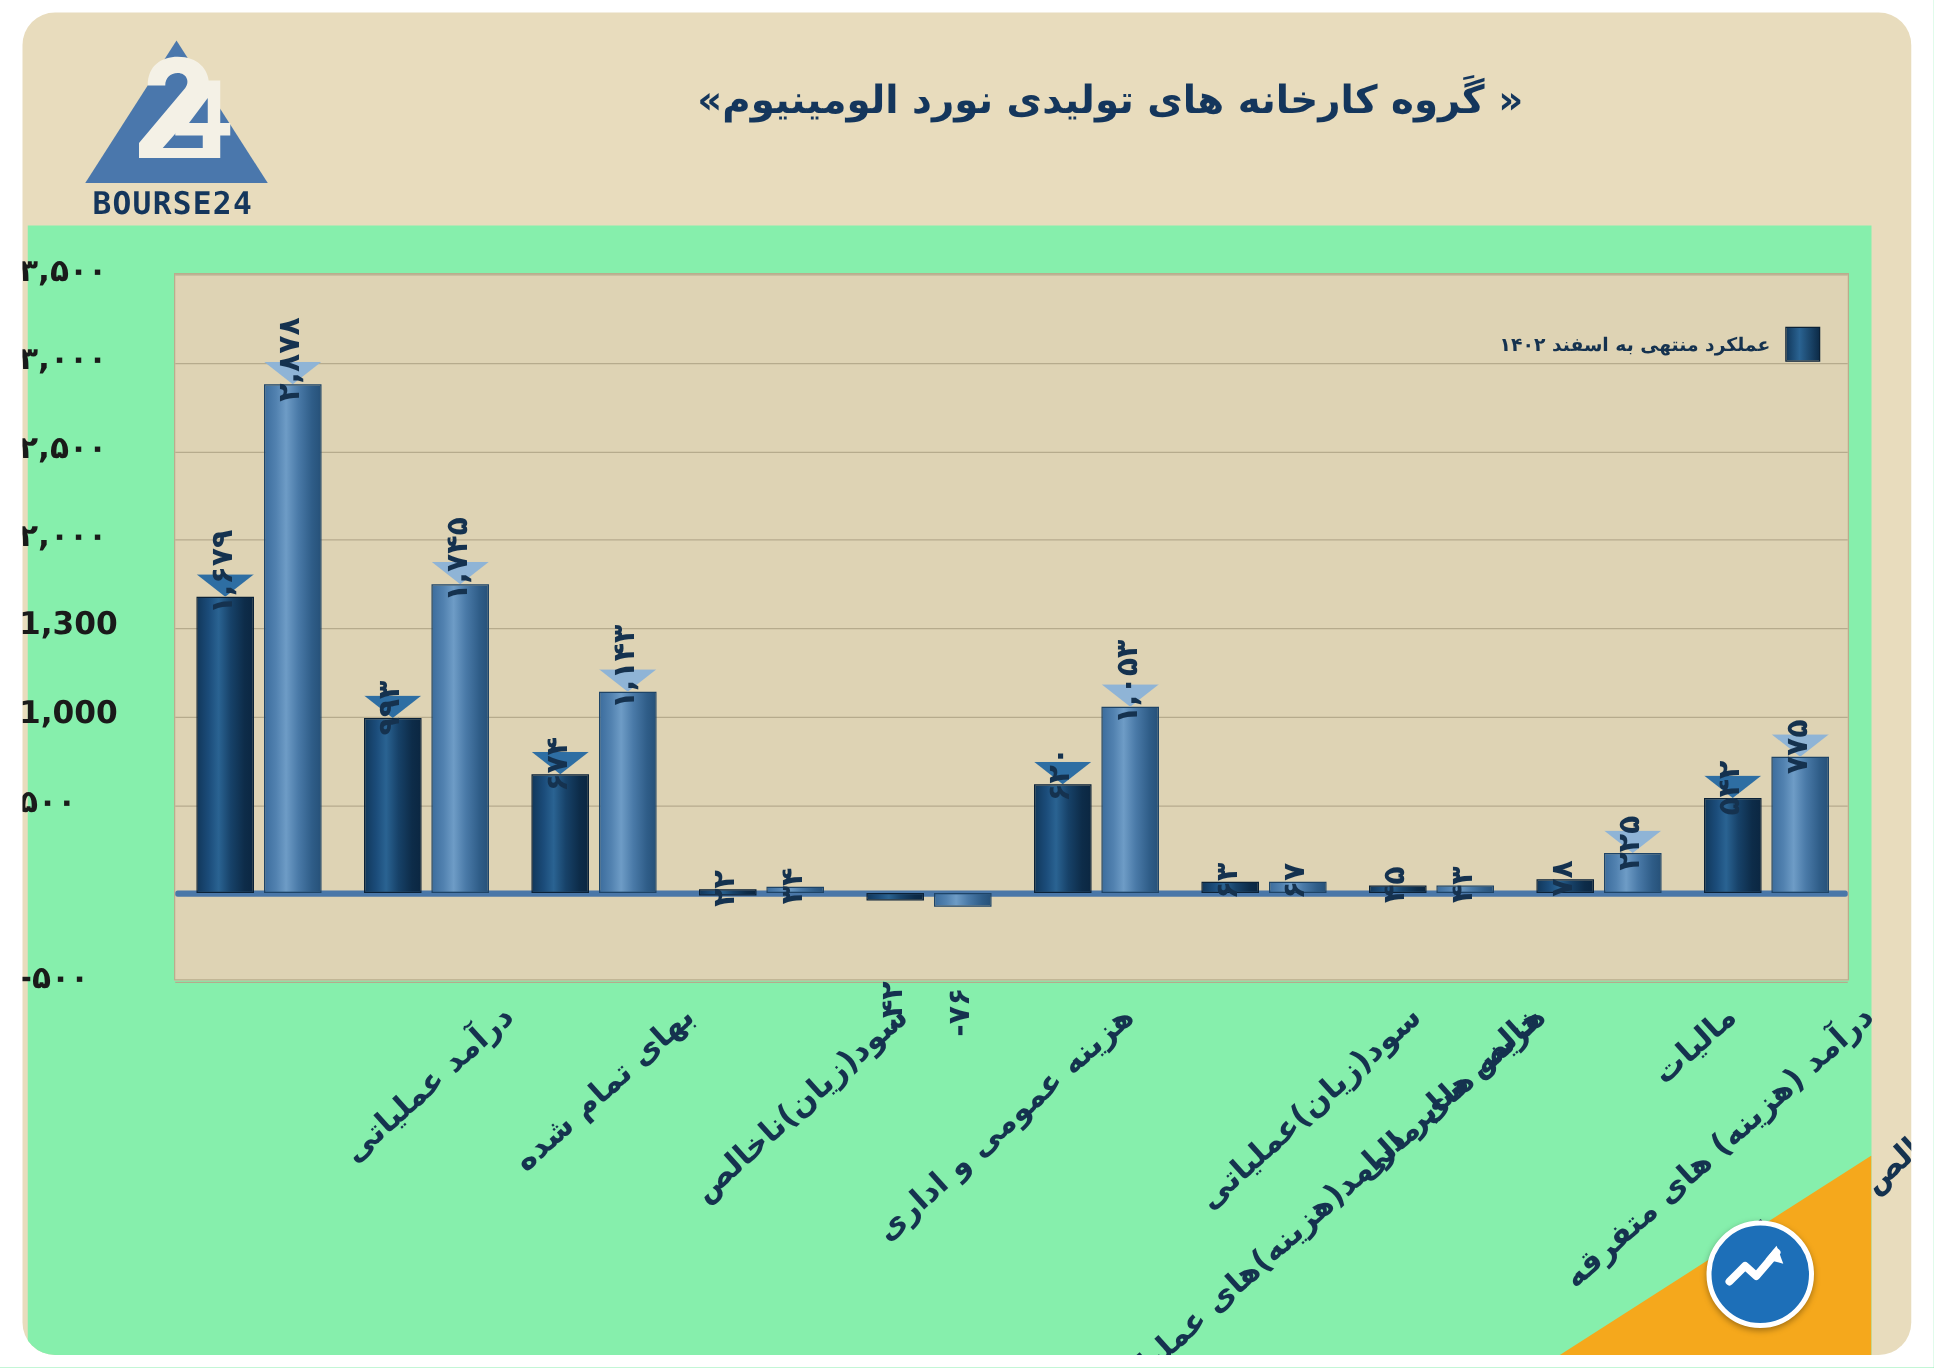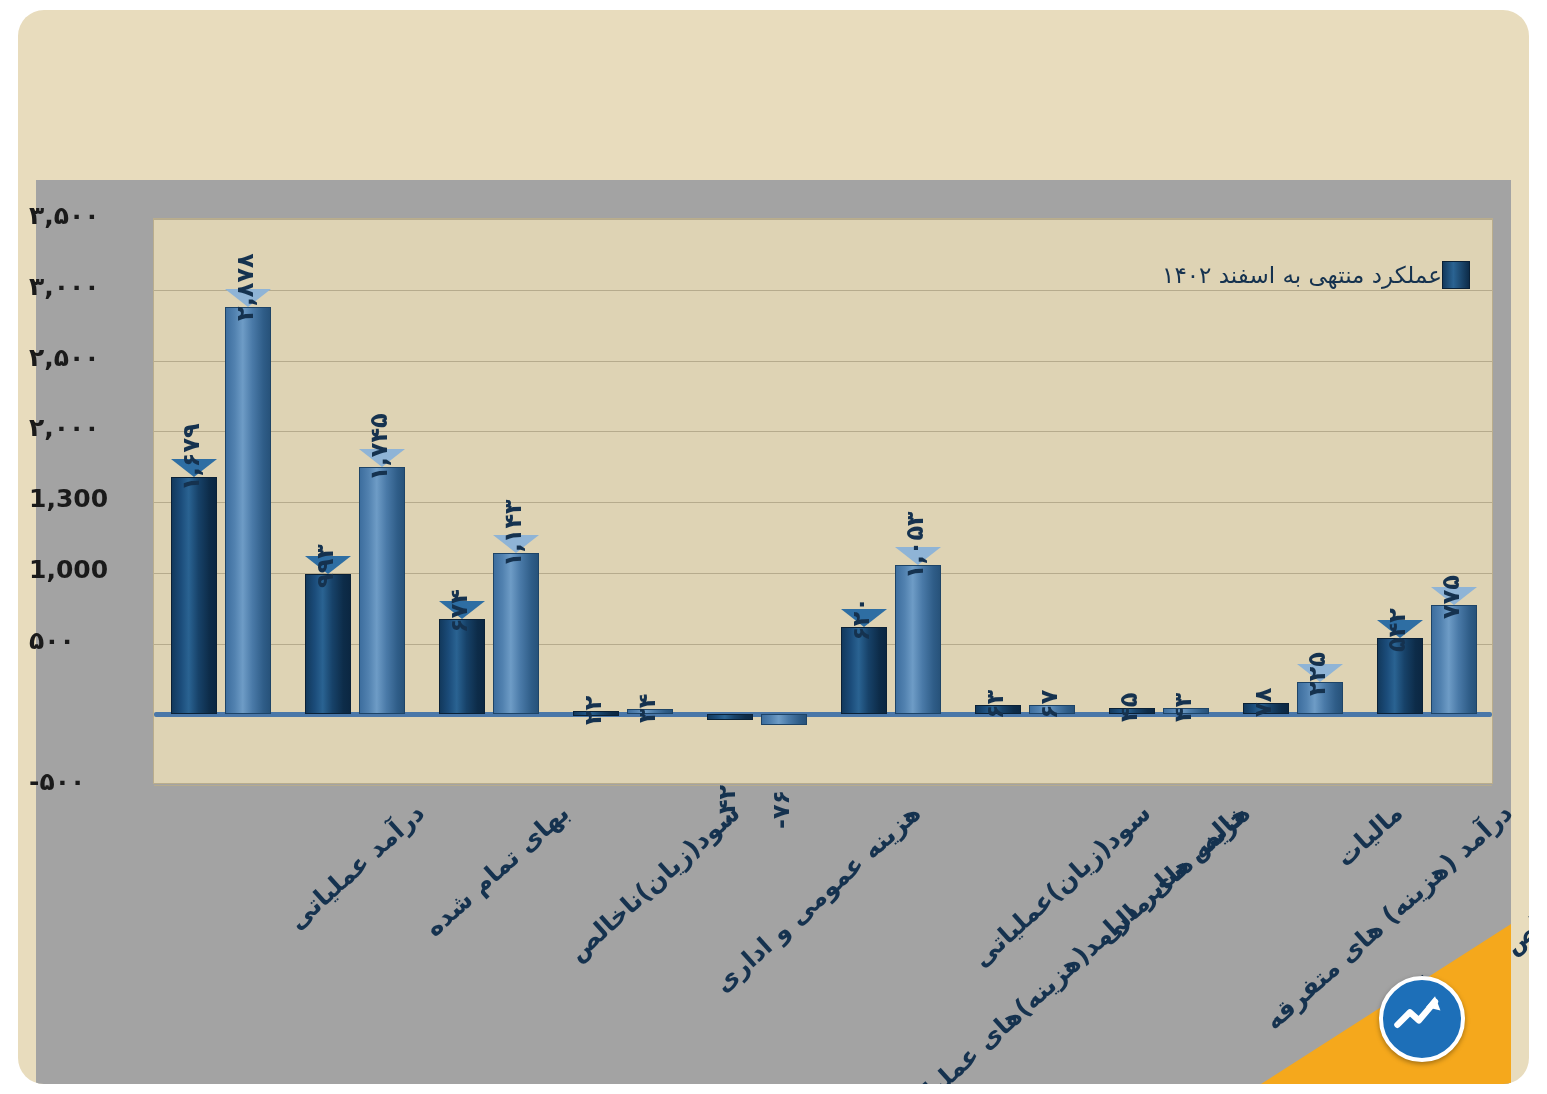--- a/index.html
+++ b/index.html
@@ -42,23 +42,23 @@
     font-size:34px;font-weight:bold;line-height:1.3;
     letter-spacing:0px;
   }
   #sub-title{
     margin-top:28px;
     font-size:31px;font-weight:bold;line-height:1.3;
   }
 
   
   #yellow{
-    position:absolute;left:18px;top:170px;
+    position:absolute;left:4px;top:170px;
     width:1475px;height:904px;
-    background:#a3a3a3;
+    background:#86efac;
   }
 
   
   #plot{
     position:absolute;left:117px;top:38px;
     width:1340px;height:566px;
     background:#ded3b4;
     border:1px solid #b9ad8d;
     box-sizing:border-box;
   }
@@ -122,22 +122,22 @@
   #legend{
     position:absolute;right:22px;top:42px;
     width:440px;
   }
   .legend-row{
     display:flex;align-items:center;justify-content:flex-start;
     margin-bottom:18px;
     direction:rtl;
   }
   .legend-txt{
-    font-size:23px;font-weight:normal;color:#15324f;
-    margin-right:0;margin-left:14px;
+    font-size:15px;font-weight:bold;color:#15324f;
+    margin-right:12px;margin-left:14px;
   }
   .swatch{width:26px;height:26px;flex:0 0 26px;}
   .swatch.d{background:linear-gradient(to right,#12395d,#2a6392 40%,#0d2c49);border:1px solid #0a2137;}
   .swatch.l{background:linear-gradient(to right,#3d6e9e,#6e9cc6 40%,#2f5d88);border:1px solid #1e4467;}
 
   
   .cat{
     position:absolute;
     font-size:25px;font-weight:bold;color:#15324f;
     white-space:nowrap;
@@ -168,22 +168,34 @@
     width:78px;height:78px;border-radius:50%;
     background:#1d6fb8;border:4px solid #ffffff;
     box-shadow:0 2px 5px rgba(0,0,0,.35);
   }
 </style>
 </head>
 <body>
 
 <div id="card">
 
+  <div id="logo">
+    <div class="tri">
+      <svg viewBox="0 0 150 118" width="150" height="118" aria-hidden="true">
+        <polygon points="75,2 148,116 2,116" fill="#4a77ac"></polygon>
+        <path d="M45,96 L45,84 L82,40 C86,35 83,28 76,28 C70,28 66,32 66,38 L52,38 C52,22 63,15 76,15 C92,15 101,25 101,37 C101,45 97,50 92,56 L64,88 L101,88 L101,96 Z" fill="#f4f1e6"></path>
+        <path d="M96,96 L96,78 L74,78 L74,68 L100,34 L110,34 L110,68 L118,68 L118,78 L110,78 L110,96 Z" fill="#f4f1e6"></path>
+        <path d="M85,68 L100,48 L100,68 Z" fill="#4a77ac"></path>
+      </svg>
+    </div>
+    <div class="wordmark">BOURSE24</div>
+  </div>
 
   <div id="title-block">
+    <div id="sub-title">« گَروه کارخانه های تولیدی نورد الومینیوم»</div>
   </div>
 
   <div id="yellow">
 
     <div id="yticks">
         <div class="ytick" style="top: 21px;">۳,۵۰۰</div>
         <div class="ytick" style="top: 91.75px;">۳,۰۰۰</div>
         <div class="ytick" style="top: 162.5px;">۲,۵۰۰</div>
         <div class="ytick" style="top: 233.25px;">۲,۰۰۰</div>
         <div class="ytick" style="top: 304px;">1,300</div>

